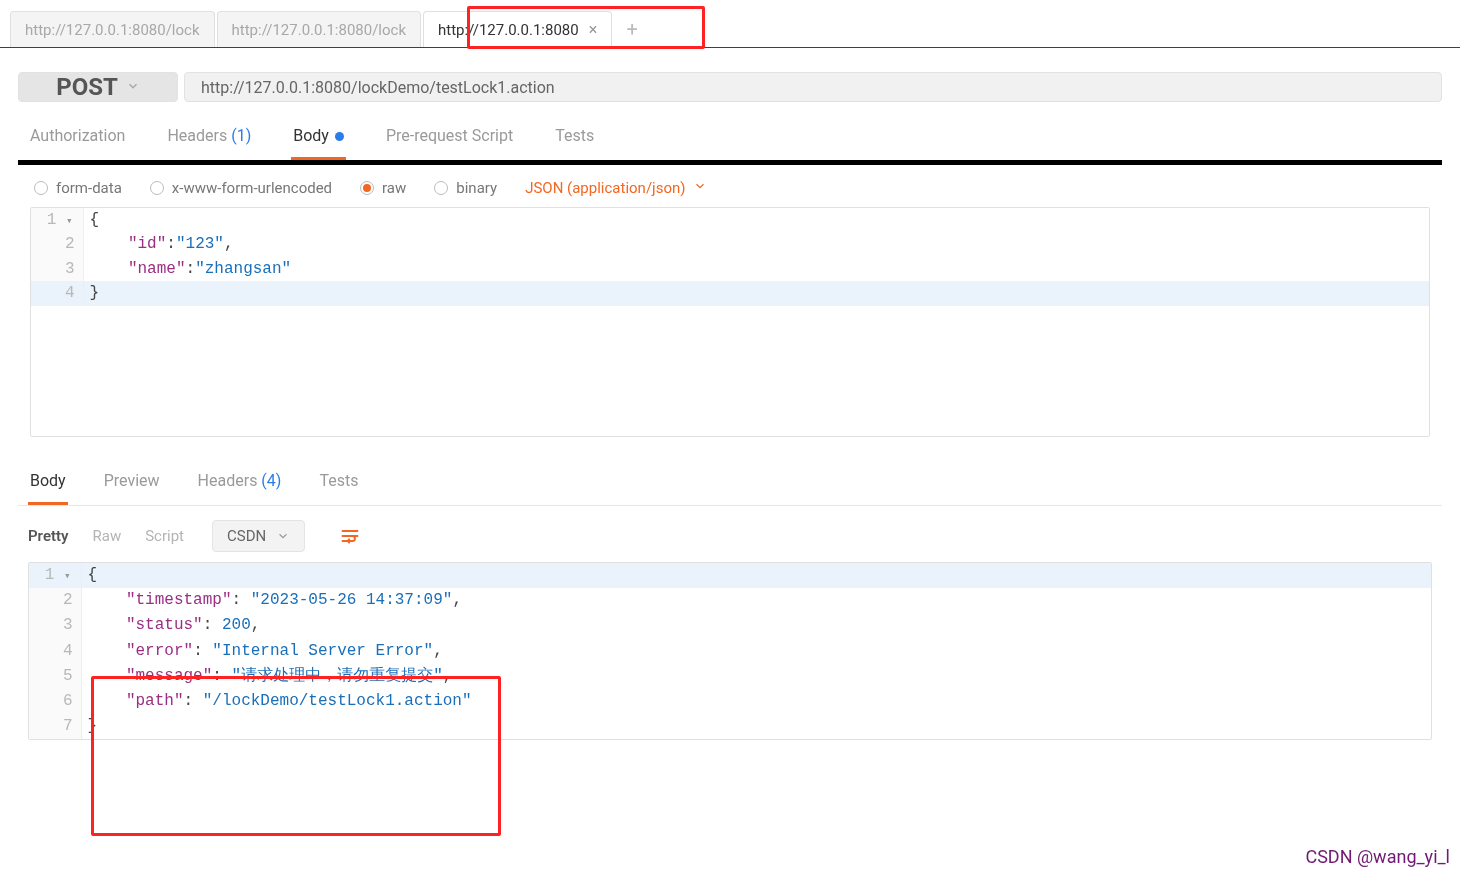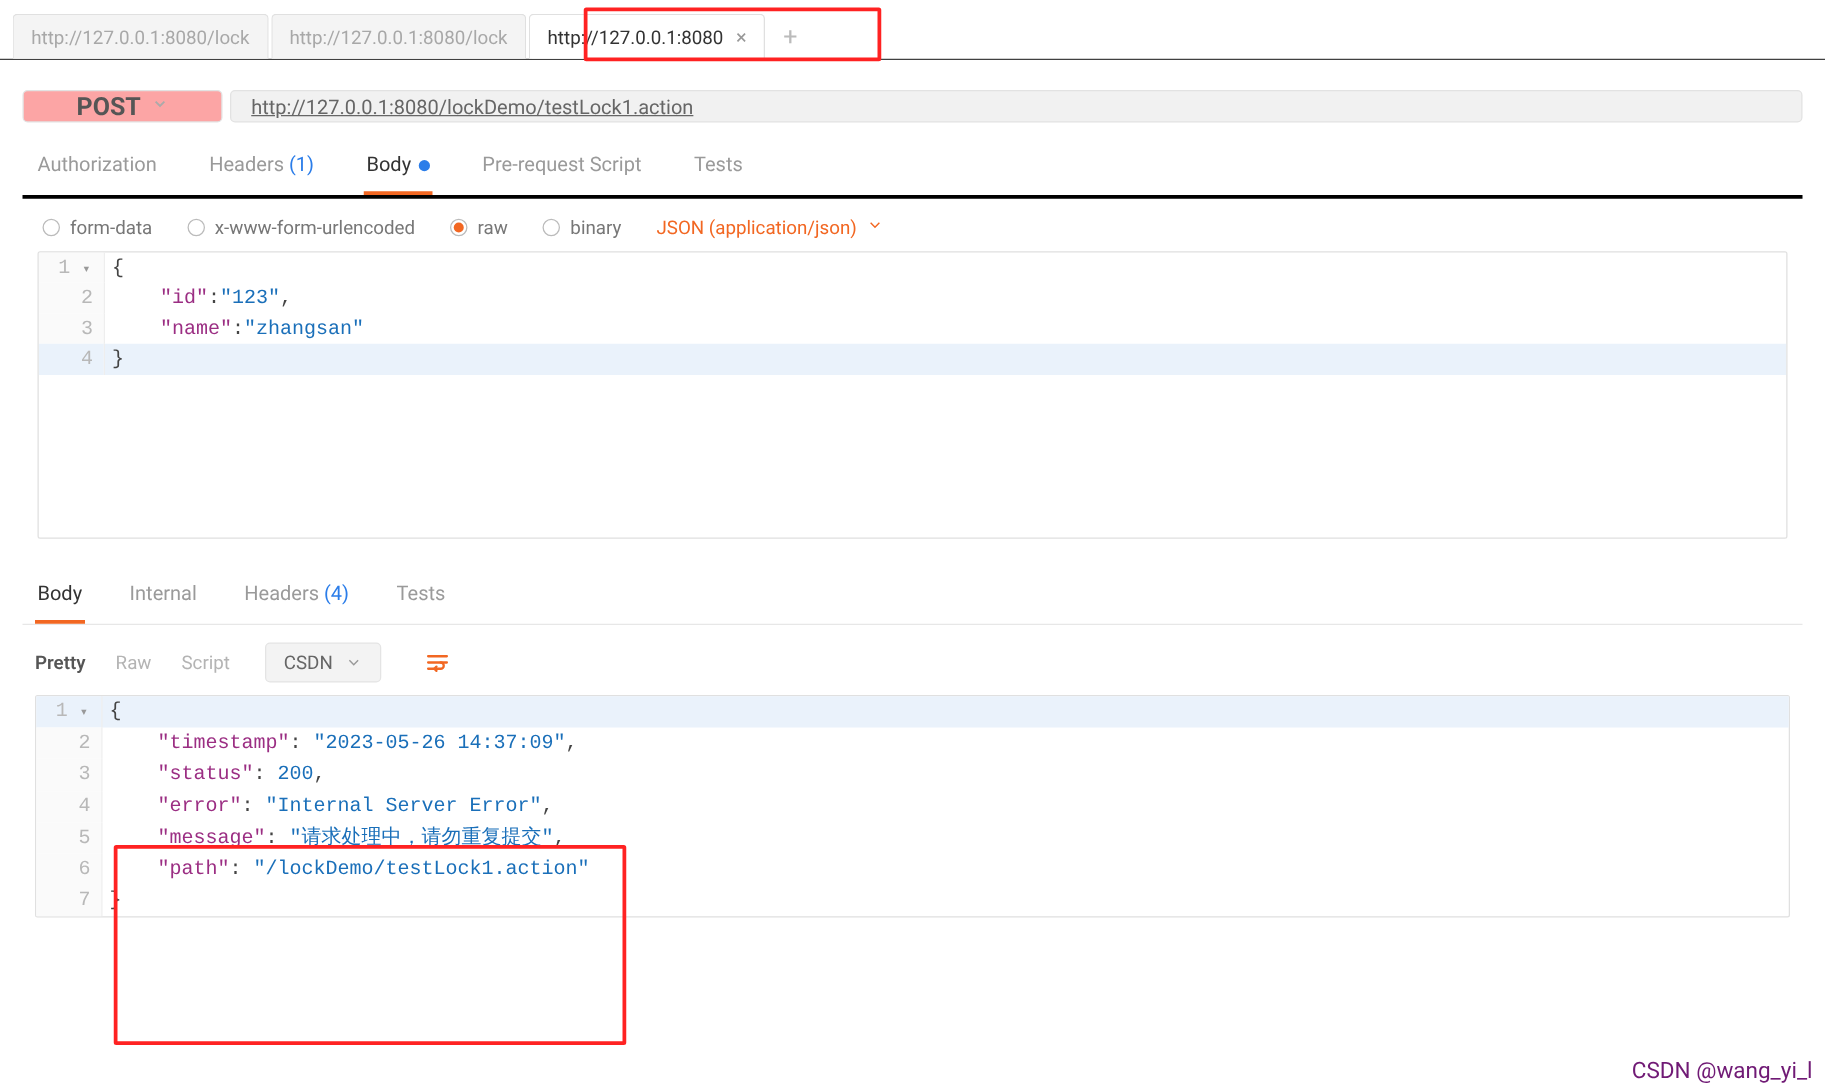--- a/index.html
+++ b/index.html
@@ -71,46 +71,45 @@
     gap:6px;
     align-items:stretch;
     margin-bottom: 18px;
   }
   .method {
     display:flex;
     align-items:center;
     justify-content:center;
     gap:8px;
     width: 160px;
-    background:#fca5a5;
+    background:#e5e5e5;
     border:1px solid #e2e2e2;
     border-radius:4px;
-    font-size:20px;
+    font-size:24px;
     font-weight:700;
     color:#555;
     cursor:pointer;
   }
   .chev { color:#aaa; font-size:14px; }
   .url-input {
     flex:1;
     background:#f1f1f1;
     border:1px solid #e2e2e2;
     border-radius:4px;
     padding:0 16px;
     font-size:16px;
     color:#666;
     display:flex;
     align-items:center;
-    text-decoration:underline;
   }
   
   .subtabs {
     display:flex;
     gap:38px;
-    border-bottom:3px solid #000000;
+    border-bottom:5px solid #000000;
     padding:0 10px;
   }
   .subtab {
     padding: 6px 2px 12px 2px;
     color:#9a9a9a;
     font-size:16px;
     cursor:pointer;
     border-bottom:3px solid transparent;
   }
   .subtab.active {
@@ -297,21 +296,21 @@
             <td><span class="tok-punc">}</span></td>
           </tr>
     </tbody>
       </table>
   </div>
 </div>
 
 <div class="response-section">
   <div class="resp-tabs">
     <div class="resp-tab active"><span>Body</span></div>
-    <div class="resp-tab"><span>Internal</span></div>
+    <div class="resp-tab"><span>Preview</span></div>
     <div class="resp-tab">
       <span>Headers</span>
       <span class="count-blue">(4)</span>
     </div>
     <div class="resp-tab"><span>Tests</span></div>
   </div>
 
   <div class="resp-toolbar">
     <div class="view-toggle">
       <span class="vt active">Pretty</span>

